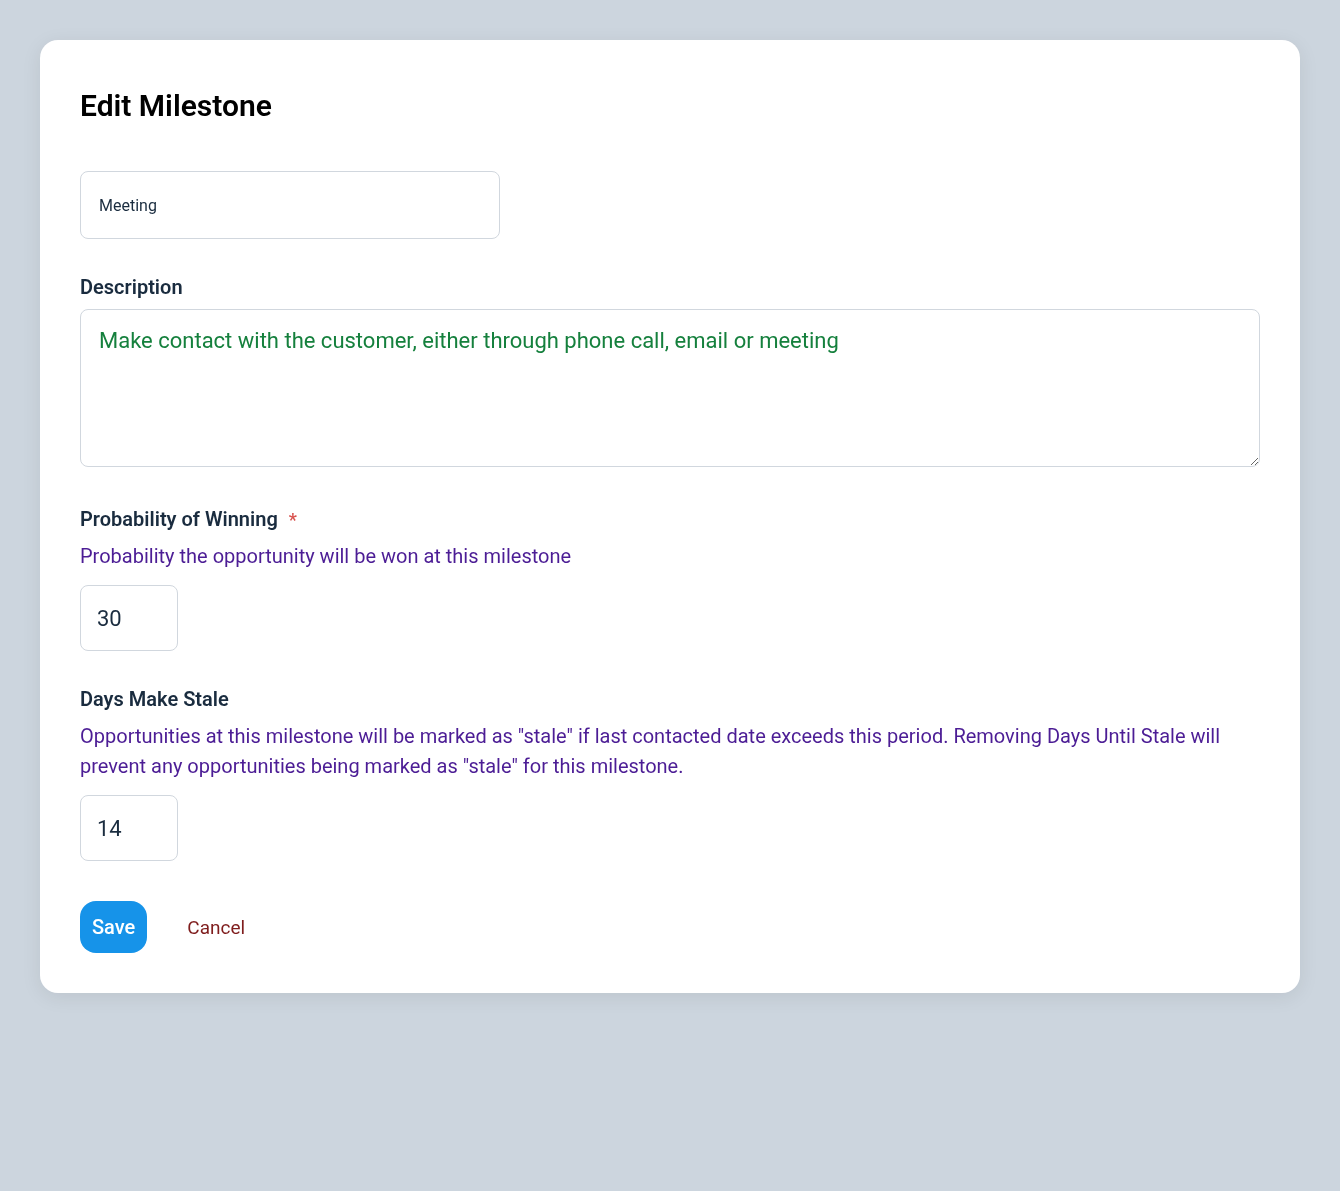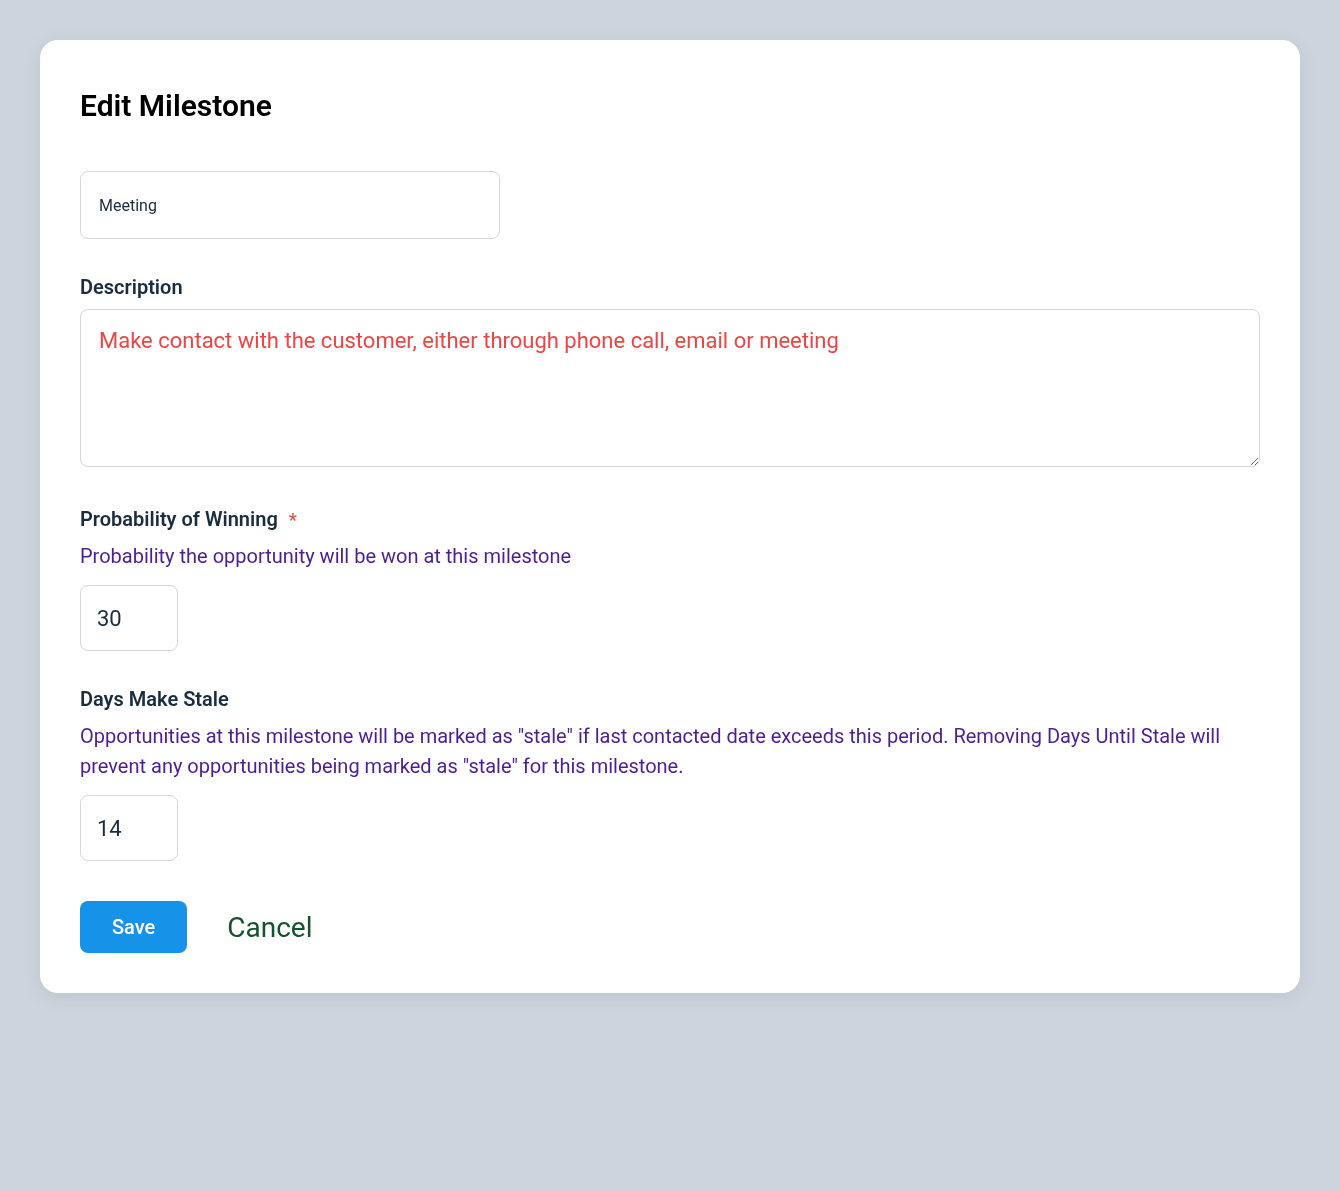--- a/index.html
+++ b/index.html
@@ -57,21 +57,21 @@
       border: 1px solid #d1d7de;
       border-radius: 8px;
       outline: none;
       font-family: inherit;
     }
     .textarea-input {
       width: 100%;
       height: 158px;
       padding: 16px 18px;
       font-size: 22px;
-      color: #ef4444;
+      color: #15803d;
       border: 1px solid #d1d7de;
       border-radius: 8px;
       outline: none;
       font-family: inherit;
       resize: both;
       line-height: 1.4;
     }
     .number-input {
       width: 98px;
       height: 66px;
@@ -86,30 +86,30 @@
     .button-row {
       display: flex;
       align-items: center;
       gap: 40px;
       margin-top: 40px;
     }
     .save-button {
       background-color: #1693e9;
       color: #ffffff;
       border: none;
-      border-radius: 8px;
-      padding: 14px 32px;
+      border-radius: 16px;
+      padding: 14px 12px;
       font-size: 20px;
       font-weight: 500;
       cursor: pointer;
       font-family: inherit;
     }
     .cancel-link {
-      color: #14532d;
-      font-size: 28px;
+      color: #7f1d1d;
+      font-size: 19px;
       font-weight: 400;
       cursor: pointer;
       text-decoration: none;
     }
     input[type="number"]::-webkit-inner-spin-button,
     input[type="number"]::-webkit-outer-spin-button {
       -webkit-appearance: none;
       margin: 0;
     }
     input[type="number"] {

